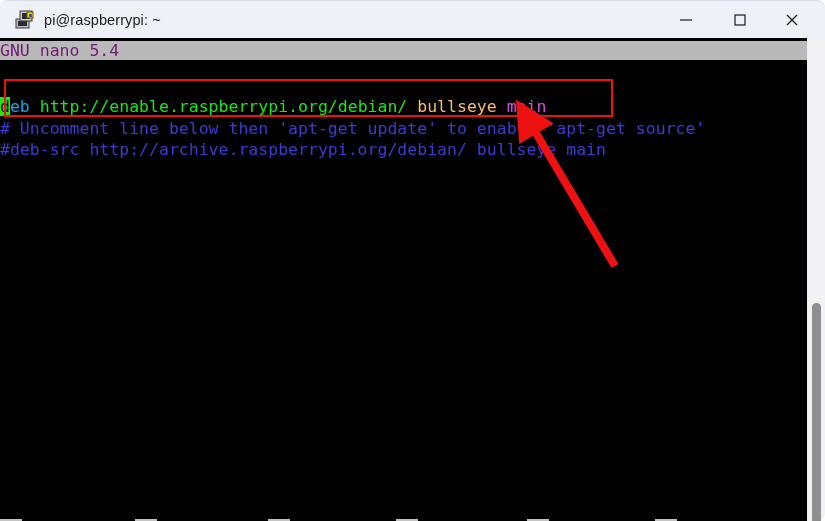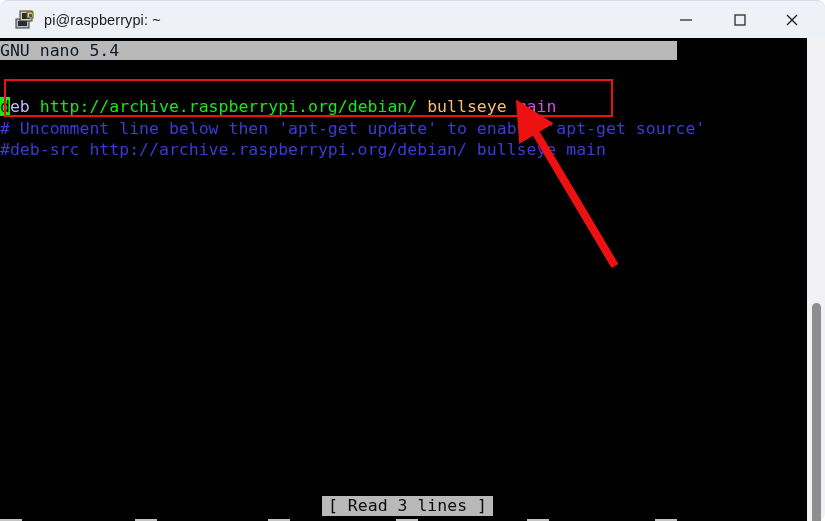--- a/index.html
+++ b/index.html
@@ -23,33 +23,33 @@
   #btn-close{right:10px;}
 
   
   .term{position:absolute;left:0;top:38px;width:807px;height:483px;
     background:#000000;overflow:hidden;}
 
   .mono{font-family:"DejaVu Sans Mono","Liberation Mono",monospace;
     font-size:16.5px;line-height:19.5px;white-space:pre;letter-spacing:0px;}
 
   
-  .nano-head{position:absolute;left:0;top:3px;width:677px;height:19px;
-    background:#b9b9b9;color:#0f172a;}
+  .nano-head{position:absolute;left:0;top:3px;width:807px;height:19px;
+    background:#b9b9b9;color:#701a75;}
   .nano-head .hl{position:absolute;top:0;left:0;height:19px;line-height:19px;}
   .nh-ver{left:22px;}
   .nh-file{left:253px;}
 
   .row{position:absolute;left:0;height:19.5px;line-height:19.5px;}
   #line-deb{top:59px;}
   #line-cmt{top:81px;}
   #line-src{top:102px;}
 
   .c-green{color:#18e818;}
-  .c-yellow{color:#c4b5fd;}
+  .c-yellow{color:#0ea5e9;}
   .c-red{color:#fdba74;}
   .c-magenta{color:#d24fe0;margin-top:44px;}
   .c-blue{color:#3b3bd6;}
   .cursor{background:#18e818;color:#000000;}
 
   
   .statusmsg{position:absolute;left:322px;top:458px;height:20px;line-height:20px;
     padding:0 6px;background:#b9b9b9;color:#0a0a0a;}
 
   
@@ -106,25 +106,24 @@
       </svg>
     </div>
   </div>
 
   <div class="term">
 
     <div class="nano-head">
       <div class="hl mono nh-ver">GNU nano 5.4</div>
     </div>
 
-    <div class="row mono" id="line-deb"><span class="cursor">d</span><span class="c-yellow">eb</span><span class="c-green"> http://archive.raspberrypi.org/debian/ </span><span class="c-red">bullseye</span><span class="c-green"> </span><span class="c-magenta">main</span></div>
+    <div class="row mono" id="line-deb"><span class="cursor">d</span><span class="c-yellow">eb</span><span class="c-green"> http://enable.raspberrypi.org/debian/ </span><span class="c-red">bullseye</span><span class="c-green"> </span><span class="c-magenta">main</span></div>
     <div class="row mono" id="line-cmt"><span class="c-blue"># Uncomment line below then 'apt-get update' to enable 'apt-get source'</span></div>
     <div class="row mono" id="line-src"><span class="c-blue">#deb-src http://archive.raspberrypi.org/debian/ bullseye main</span></div>
 
-    <div class="statusmsg mono">[ Read 3 lines ]</div>
 
     <div class="sc-row" id="sc-row1">
         <div class="sc mono" style="left: 0px;"><span class="key">^G</span><span class="lbl"> Help</span></div>
         <div class="sc mono" style="left: 135px;"><span class="key">^O</span><span class="lbl"> Write Out</span></div>
         <div class="sc mono" style="left: 268px;"><span class="key">^W</span><span class="lbl"> Where Is</span></div>
         <div class="sc mono" style="left: 396px;"><span class="key">^K</span><span class="lbl"> Cut</span></div>
         <div class="sc mono" style="left: 527px;"><span class="key">^T</span><span class="lbl"> Execute</span></div>
         <div class="sc mono" style="left: 655px;"><span class="key">^C</span><span class="lbl"> Location</span></div>
       </div>
 

